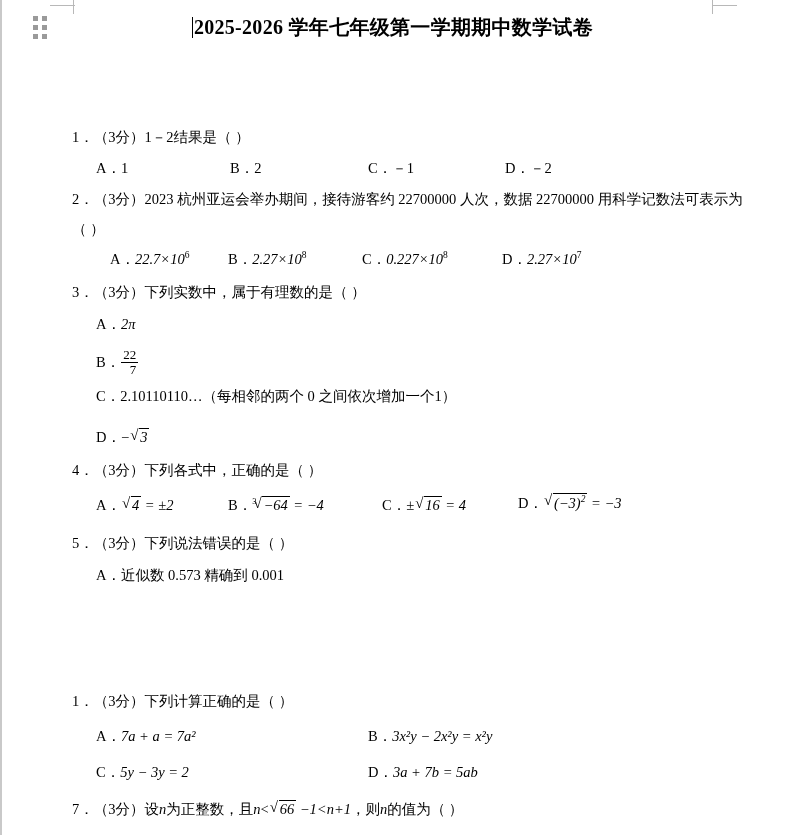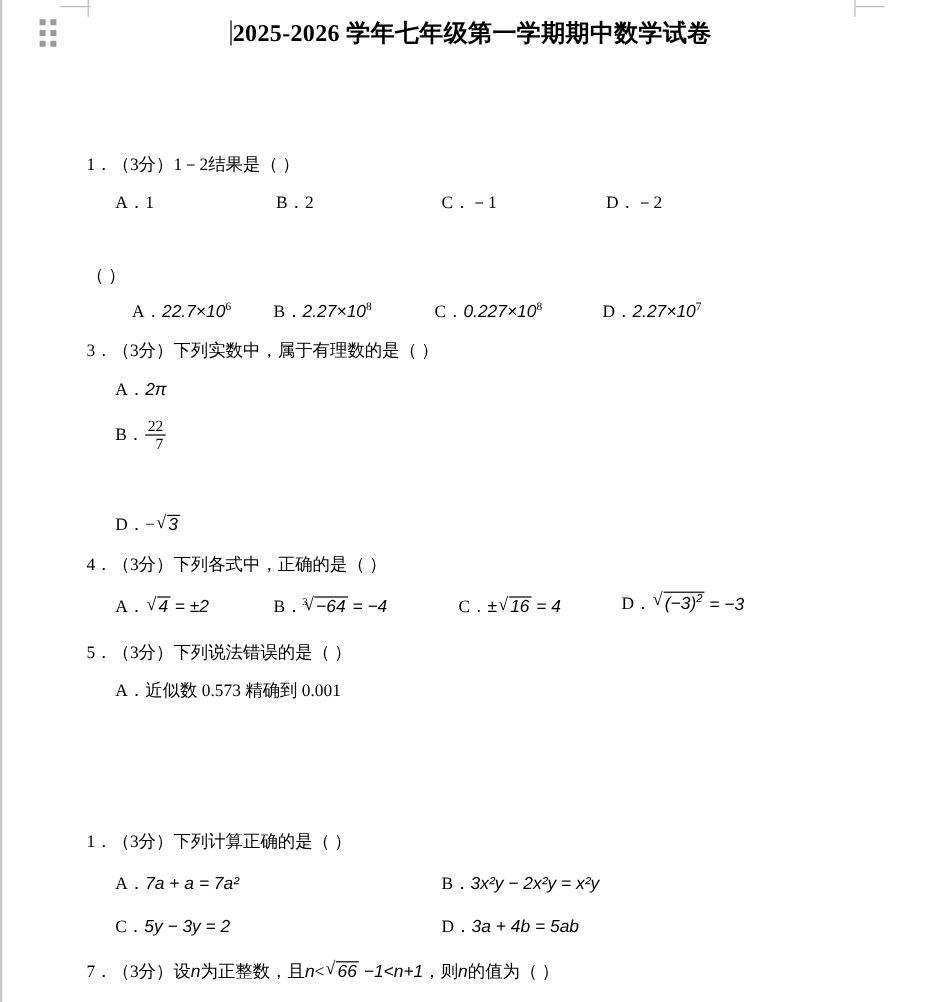--- a/index.html
+++ b/index.html
@@ -135,21 +135,21 @@
     position: absolute;
     left: 72px;
     font-size: 14.5px;
     white-space: nowrap;
   }
   .opt {
     position: absolute;
     font-size: 14.5px;
     white-space: nowrap;
   }
-  .mi { font-style: italic; font-family: Liberation Sans, sans-serif; }
+  .mi { font-style: italic; font-family: Liberation Serif, serif; }
 
   
   .sup { font-size: 9.5px; vertical-align: super; }
   .frac {
     display: inline-block;
     vertical-align: -0.55em;
     text-align: right;
     line-height: 1.05;
     font-size: 13px;
     margin: 0 1px;
@@ -214,20 +214,21 @@
   <div class="opt" style="left:230px; top:159px">
     <span>B．</span><span>2</span>
   </div>
   <div class="opt" style="left:368px; top:159px">
     <span>C．</span><span>－1</span>
   </div>
   <div class="opt" style="left:505px; top:159px">
     <span>D．</span><span>－2</span>
   </div>
 
+  <div class="q" style="top:190px">2．（3分）2023 杭州亚运会举办期间，接待游客约 22700000 人次，数据 22700000 用科学记数法可表示为</div>
   <div class="q-cont" style="top:220px">（      ）</div>
   <div class="opt" style="left:110px; top:250px">
     <span>A．</span><span class="mi">22.7×10</span><span class="sup">6</span>
   </div>
   <div class="opt" style="left:228px; top:250px">
     <span>B．</span><span class="mi">2.27×10</span><span class="sup">8</span>
   </div>
   <div class="opt" style="left:362px; top:250px">
     <span>C．</span><span class="mi">0.227×10</span><span class="sup">8</span>
   </div>
@@ -235,20 +236,23 @@
     <span>D．</span><span class="mi">2.27×10</span><span class="sup">7</span>
   </div>
 
   <div class="q" style="top:283px">3．（3分）下列实数中，属于有理数的是（      ）</div>
   <div class="opt" style="left:96px; top:315px">
     <span>A．</span><span class="mi">2π</span>
   </div>
   <div class="opt" style="left:96px; top:348px">
     <span>B．</span><span class="frac"><span class="num">22</span><span class="den">7</span></span>
   </div>
+  <div class="opt" style="left:96px; top:387px">
+    <span>C．</span><span>2.10110110…（每相邻的两个 0 之间依次增加一个1）</span>
+  </div>
   <div class="opt" style="left:96px; top:428px">
     <span>D．</span><span>−<span class="sqrt"><span class="tick">√</span><span class="radicand mi">3</span></span></span>
   </div>
 
   <div class="q" style="top:461px">4．（3分）下列各式中，正确的是（      ）</div>
   <div class="opt" style="left:96px; top:496px">
     <span>A．</span><span><span class="sqrt"><span class="tick">√</span><span class="radicand mi">4</span></span> <span class="mi">= ±2</span></span>
   </div>
   <div class="opt" style="left:228px; top:496px">
     <span>B．</span><span><span class="rad-index">3</span><span class="sqrt"><span class="tick">√</span><span class="radicand mi">−64</span></span> <span class="mi">= −4</span></span>
@@ -269,20 +273,20 @@
   <div class="opt" style="left:96px; top:727px">
     <span>A．</span><span class="mi">7a + a = 7a²</span>
   </div>
   <div class="opt" style="left:368px; top:727px">
     <span>B．</span><span class="mi">3x²y − 2x²y = x²y</span>
   </div>
   <div class="opt" style="left:96px; top:763px">
     <span>C．</span><span class="mi">5y − 3y = 2</span>
   </div>
   <div class="opt" style="left:368px; top:763px">
-    <span>D．</span><span class="mi">3a + 4b = 5ab</span>
+    <span>D．</span><span class="mi">3a + 7b = 5ab</span>
   </div>
 
   <div class="q" style="top:800px">
     <span>7．（3分）设<span class="mi">n</span>为正整数，且<span class="mi">n</span>&lt;<span class="sqrt"><span class="tick">√</span><span class="radicand mi">66</span></span> <span class="mi">−1&lt;n+1</span>，则<span class="mi">n</span>的值为（      ）</span>
   </div>
 
 </div>
 
 </body></html>

